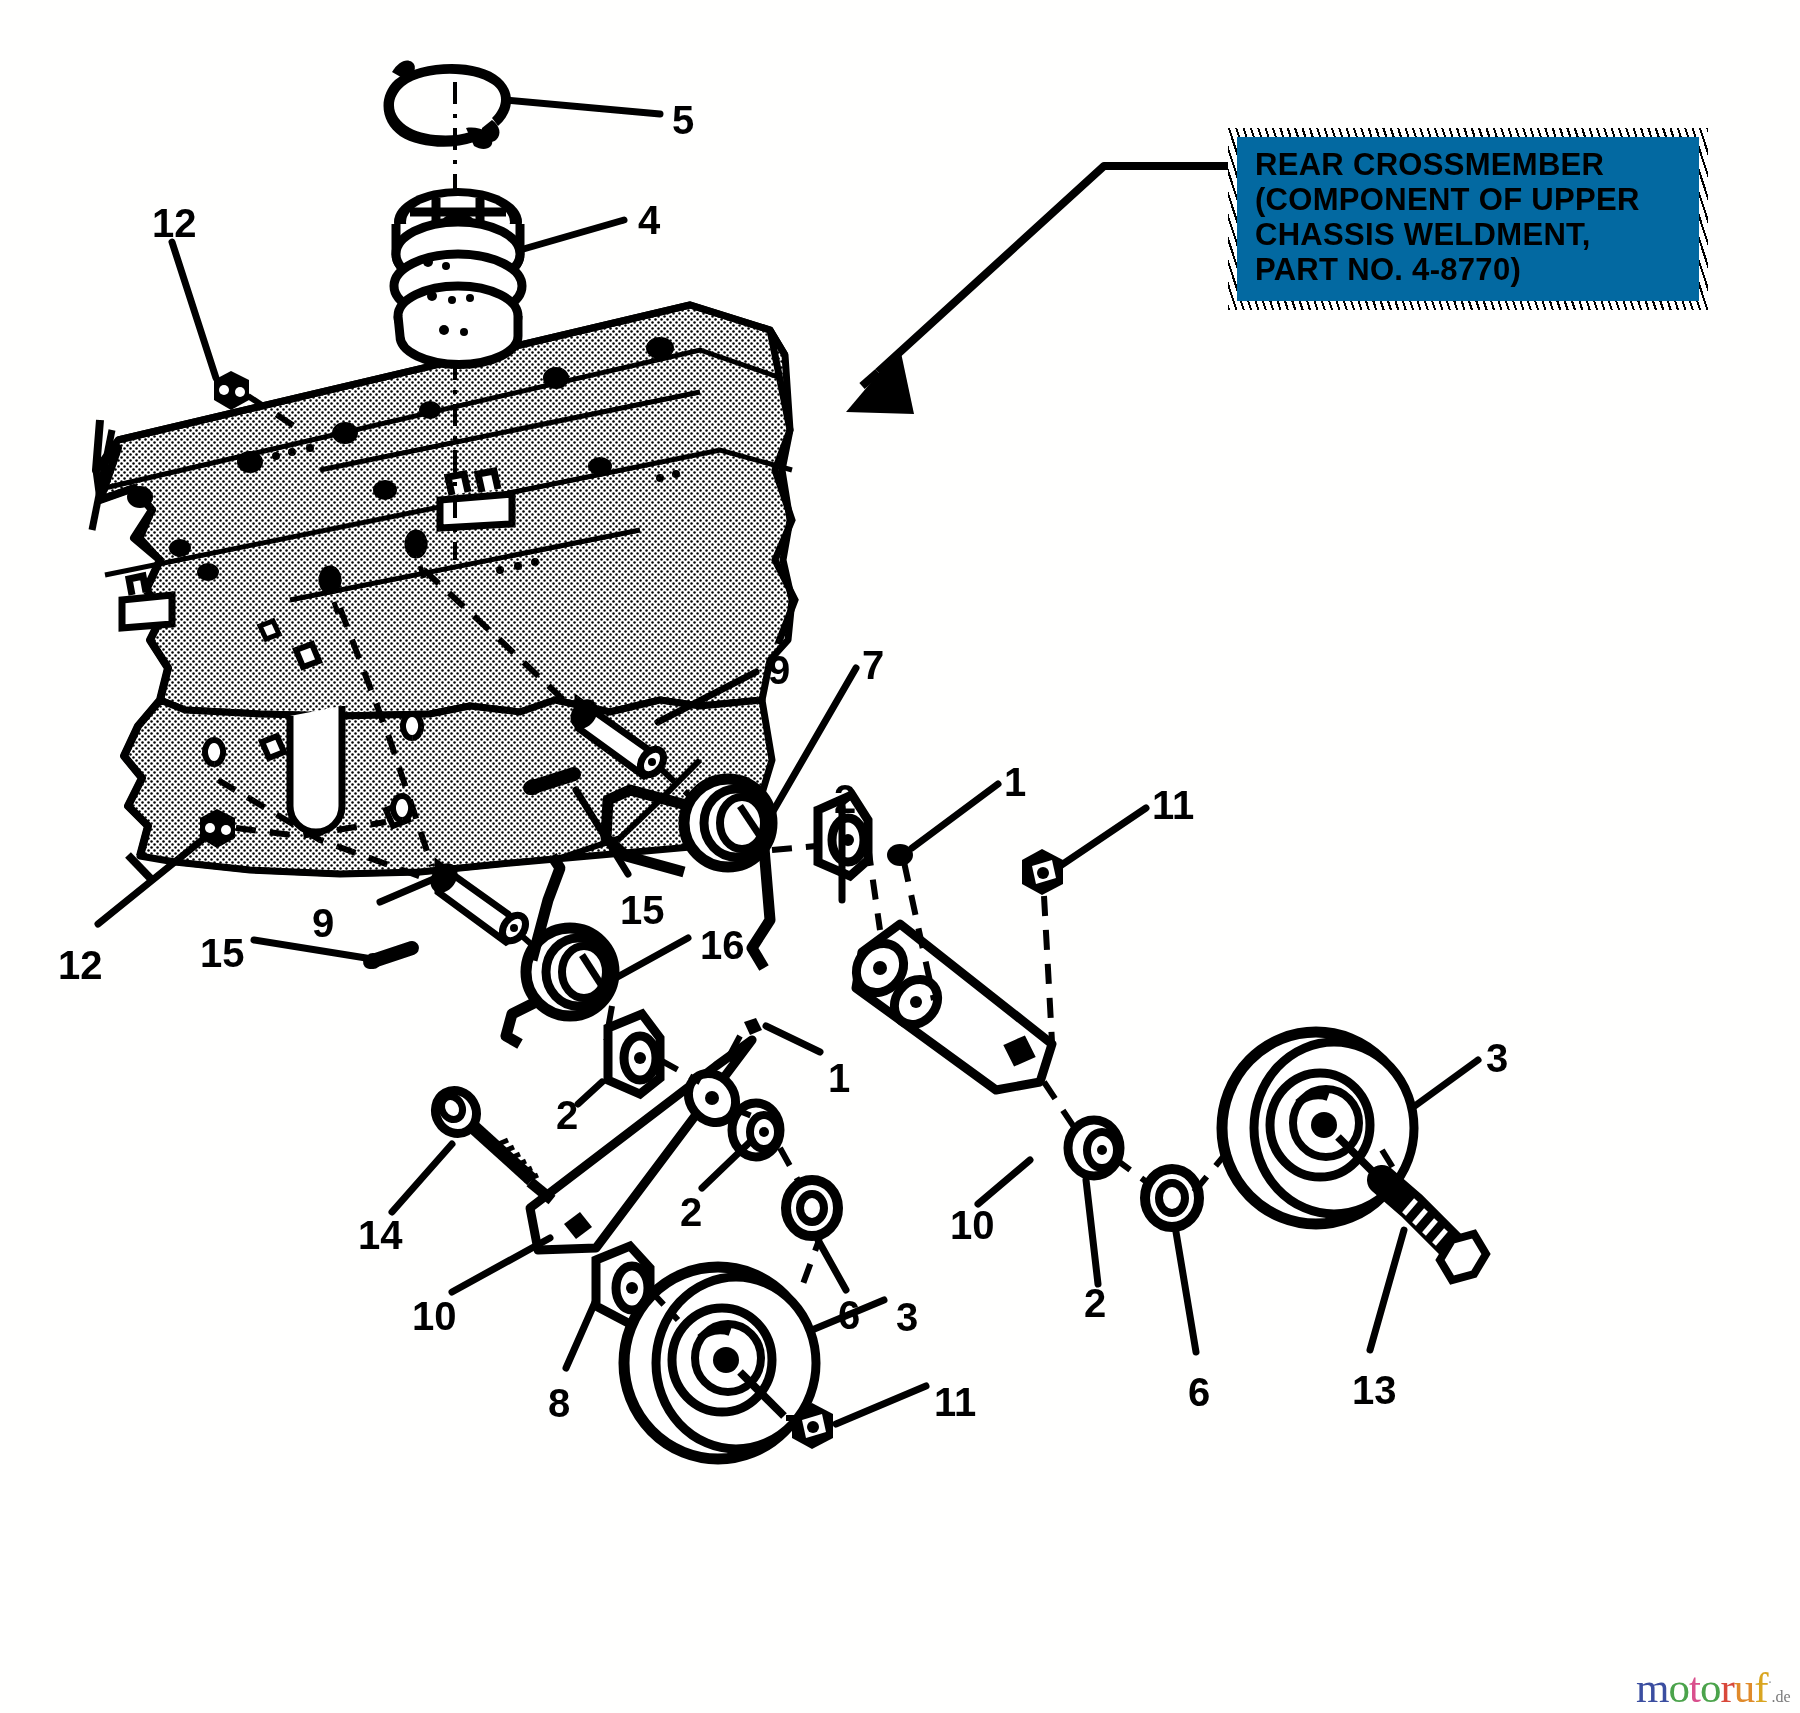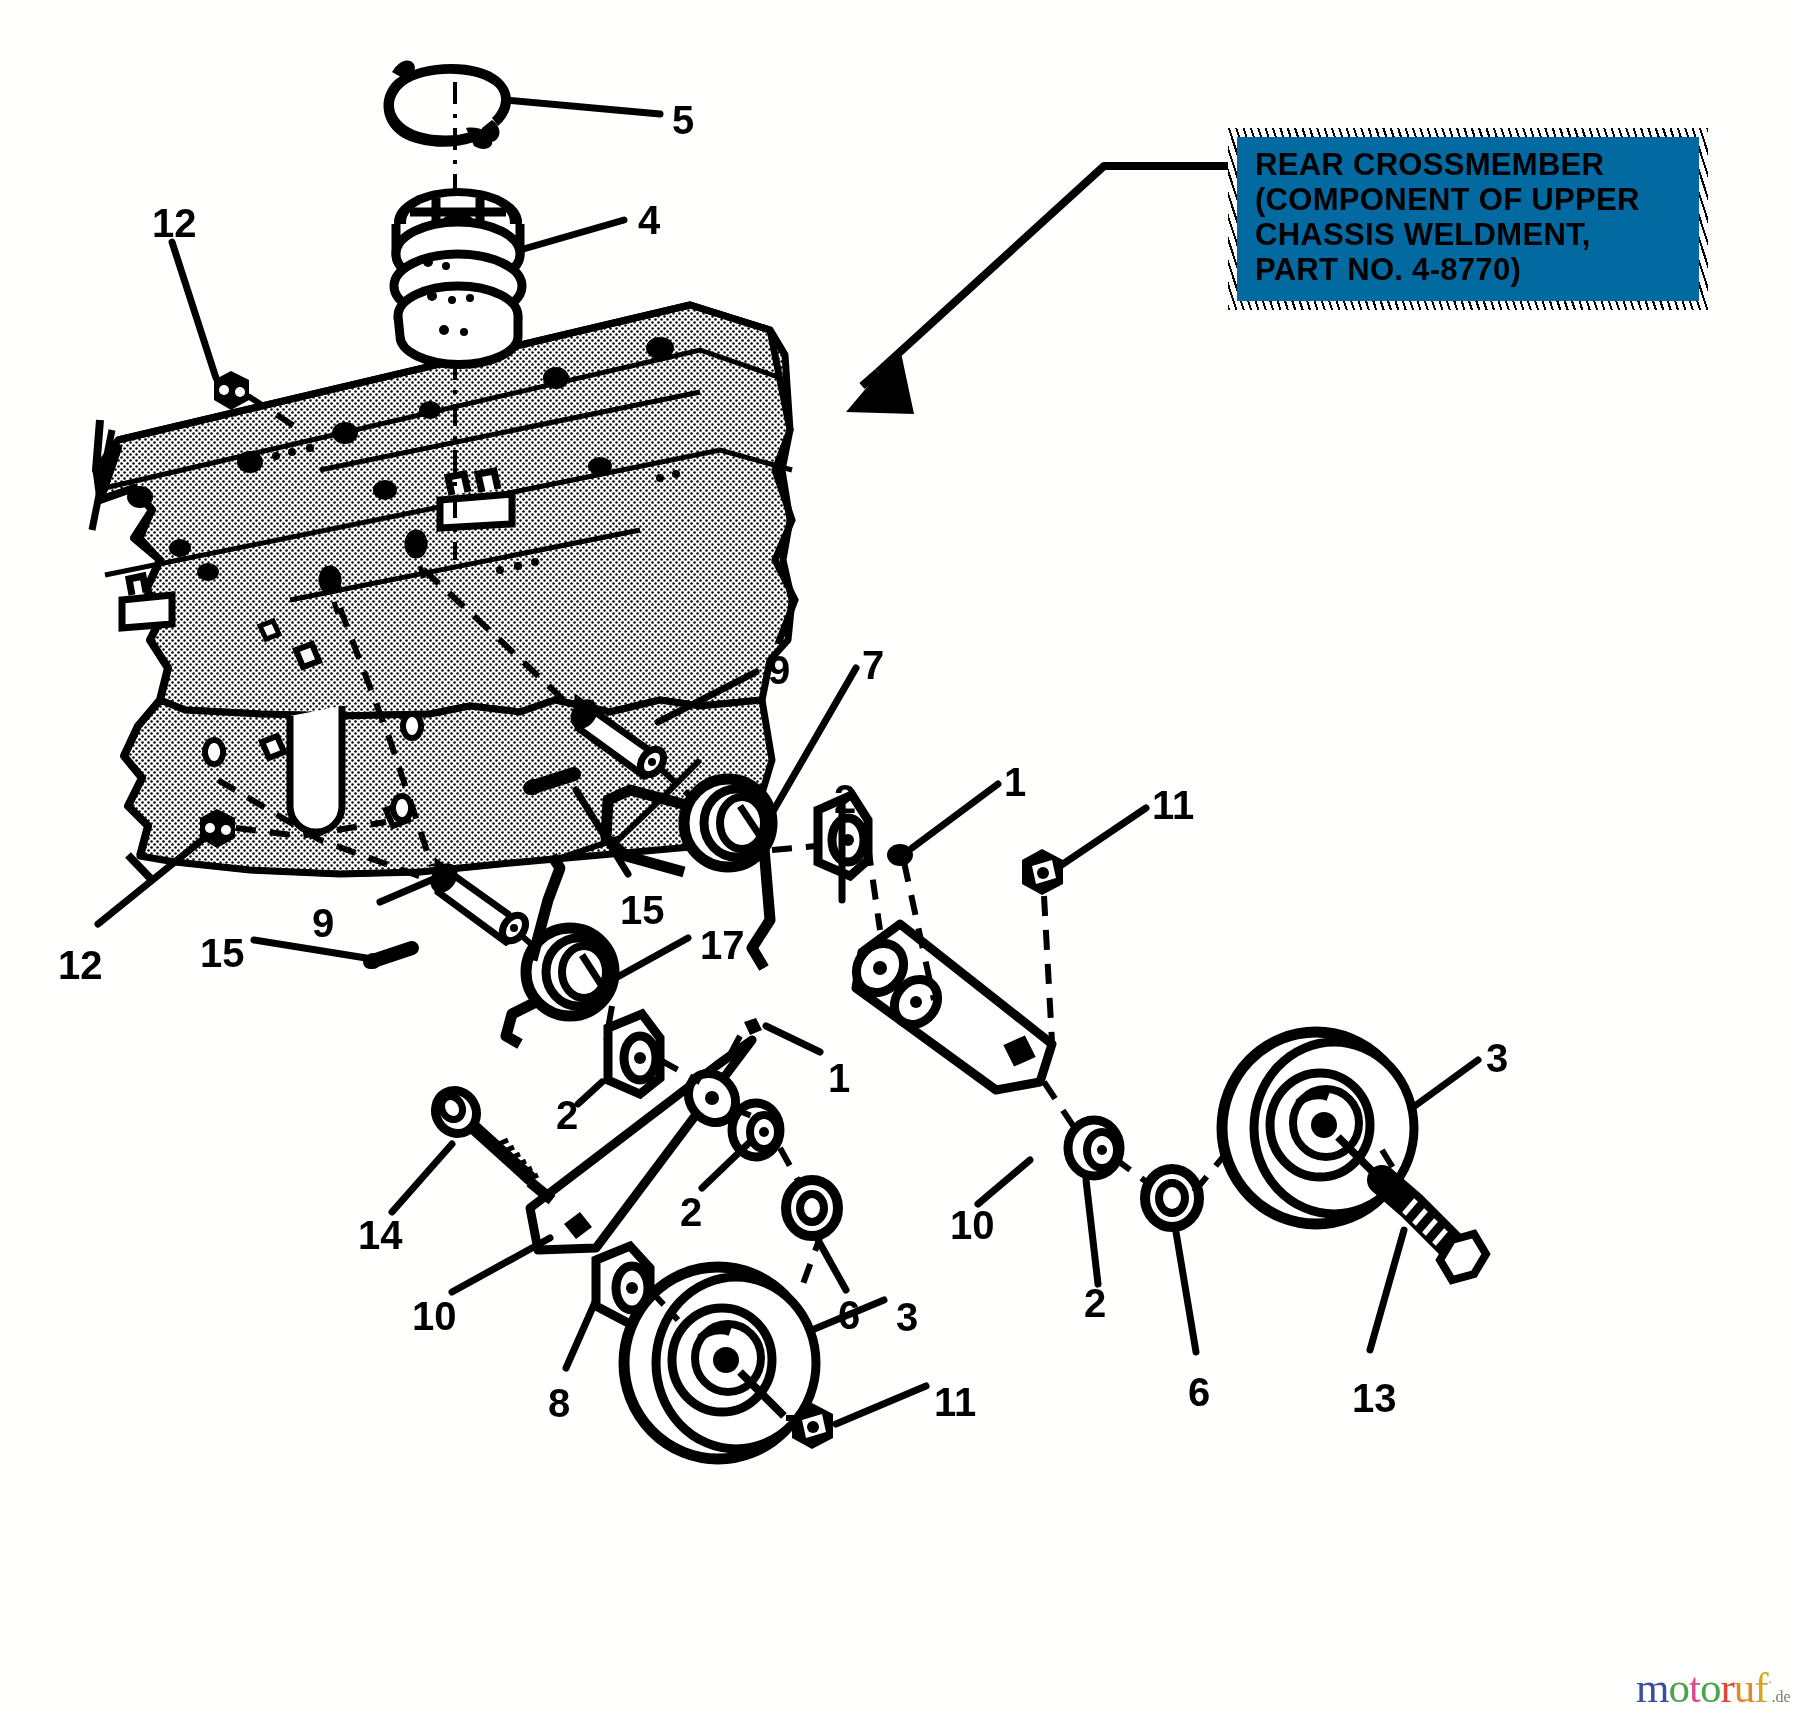--- a/index.html
+++ b/index.html
@@ -456,34 +456,34 @@
       <div class="lbl" style="left: 672px; top: 100px;">5</div>
       <div class="lbl" style="left: 638px; top: 200px;">4</div>
       <div class="lbl" style="left: 152px; top: 203px;">12</div>
       <div class="lbl" style="left: 768px; top: 650px;">9</div>
       <div class="lbl" style="left: 862px; top: 645px;">7</div>
       <div class="lbl" style="left: 834px; top: 779px;">2</div>
       <div class="lbl" style="left: 1004px; top: 762px;">1</div>
       <div class="lbl" style="left: 1152px; top: 785px;">11</div>
       <div class="lbl" style="left: 620px; top: 890px;">15</div>
       <div class="lbl" style="left: 312px; top: 903px;">9</div>
-      <div class="lbl" style="left: 700px; top: 925px;">17</div>
+      <div class="lbl" style="left: 700px; top: 925px;">16</div>
       <div class="lbl" style="left: 200px; top: 933px;">15</div>
       <div class="lbl" style="left: 58px; top: 945px;">12</div>
       <div class="lbl" style="left: 828px; top: 1058px;">1</div>
       <div class="lbl" style="left: 1486px; top: 1038px;">3</div>
       <div class="lbl" style="left: 556px; top: 1095px;">2</div>
       <div class="lbl" style="left: 680px; top: 1192px;">2</div>
       <div class="lbl" style="left: 950px; top: 1205px;">10</div>
       <div class="lbl" style="left: 358px; top: 1215px;">14</div>
       <div class="lbl" style="left: 838px; top: 1295px;">6</div>
       <div class="lbl" style="left: 1084px; top: 1283px;">2</div>
       <div class="lbl" style="left: 412px; top: 1296px;">10</div>
       <div class="lbl" style="left: 896px; top: 1297px;">3</div>
-      <div class="lbl" style="left: 1352px; top: 1370px; margin-top: 8px;">13</div>
+      <div class="lbl" style="left: 1352px; top: 1370px;">13</div>
       <div class="lbl" style="left: 1188px; top: 1372px;">6</div>
       <div class="lbl" style="left: 548px; top: 1383px;">8</div>
       <div class="lbl" style="left: 934px; top: 1382px;">11</div>
     </div>
 
   <div id="watermark"><span style="color: rgb(59, 78, 160);">m</span><span style="color: rgb(75, 163, 75);">o</span><span style="color: rgb(217, 79, 140);">t</span><span style="color: rgb(75, 163, 75);">o</span><span style="color: rgb(217, 72, 58);">r</span><span style="color: rgb(224, 138, 42);">u</span><span style="color: rgb(217, 165, 32);">f</span><span class="dot" style="color: rgb(154, 160, 166);">·</span><span class="sfx" style="color: rgb(122, 122, 122);">.de</span></div>
 
 </div>
 
 </body></html>

